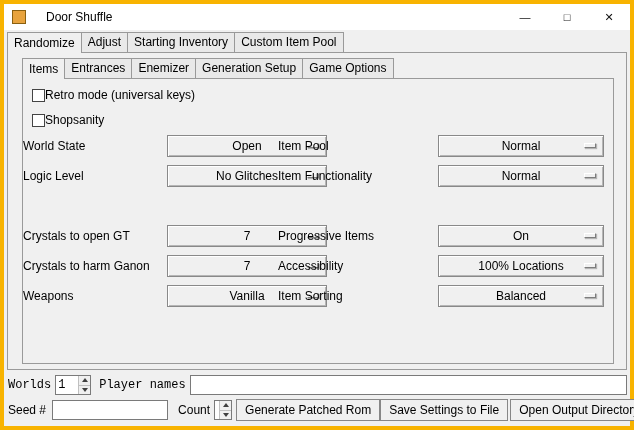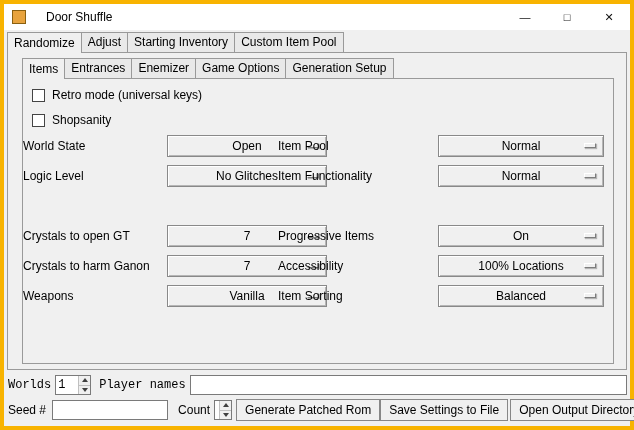--- a/index.html
+++ b/index.html
@@ -61,21 +61,21 @@
   .outer-pane { left: 3px; top: 22px; width: 620px; height: 318px; }
   .inner-tabbar { left: 14px; top: 5px; height: 20px; }
   .inner-pane { left: 14px; top: 25px; width: 592px; height: 286px; }
 
   
   .check-row { position: absolute; left: 9px; height: 16px; display: flex; align-items: center; }
   .checkbox {
     width: 13px; height: 13px; background: #fff;
     border: 1px solid #444; flex: 0 0 auto;
   }
-  .check-label { margin-left: 7px; line-height: 14px; }
+  .check-label { line-height: 14px; }
 
   
   .form-row { position: absolute; left: 0; right: 0; height: 22px; }
   .flabel { position: absolute; top: 0; line-height: 22px; white-space: nowrap; }
   .flabel.left-col { left: 0; width: 136px; }
   .flabel.right-col { left: 255px; width: 152px; }
   .dropdown {
     position: absolute; top: 0; height: 22px;
     background: #f0f0f0;
     border: 1px solid #898989;
@@ -162,22 +162,22 @@
       <div class="tab">Starting Inventory</div>
       <div class="tab">Custom Item Pool</div>
     </div>
 
     <div class="pane outer-pane">
 
       <div class="tabbar inner-tabbar">
         <div class="tab selected">Items</div>
         <div class="tab">Entrances</div>
         <div class="tab">Enemizer</div>
+        <div class="tab">Generation Setup</div>
         <div class="tab">Game Options</div>
-        <div class="tab">Generation Setup</div>
       </div>
 
       <div class="pane inner-pane">
 
         <div class="check-row" style="top:8px">
           <span class="checkbox"></span>
           <span class="check-label">Retro mode (universal keys)</span>
         </div>
         <div class="check-row" style="top:33px">
           <span class="checkbox"></span>

